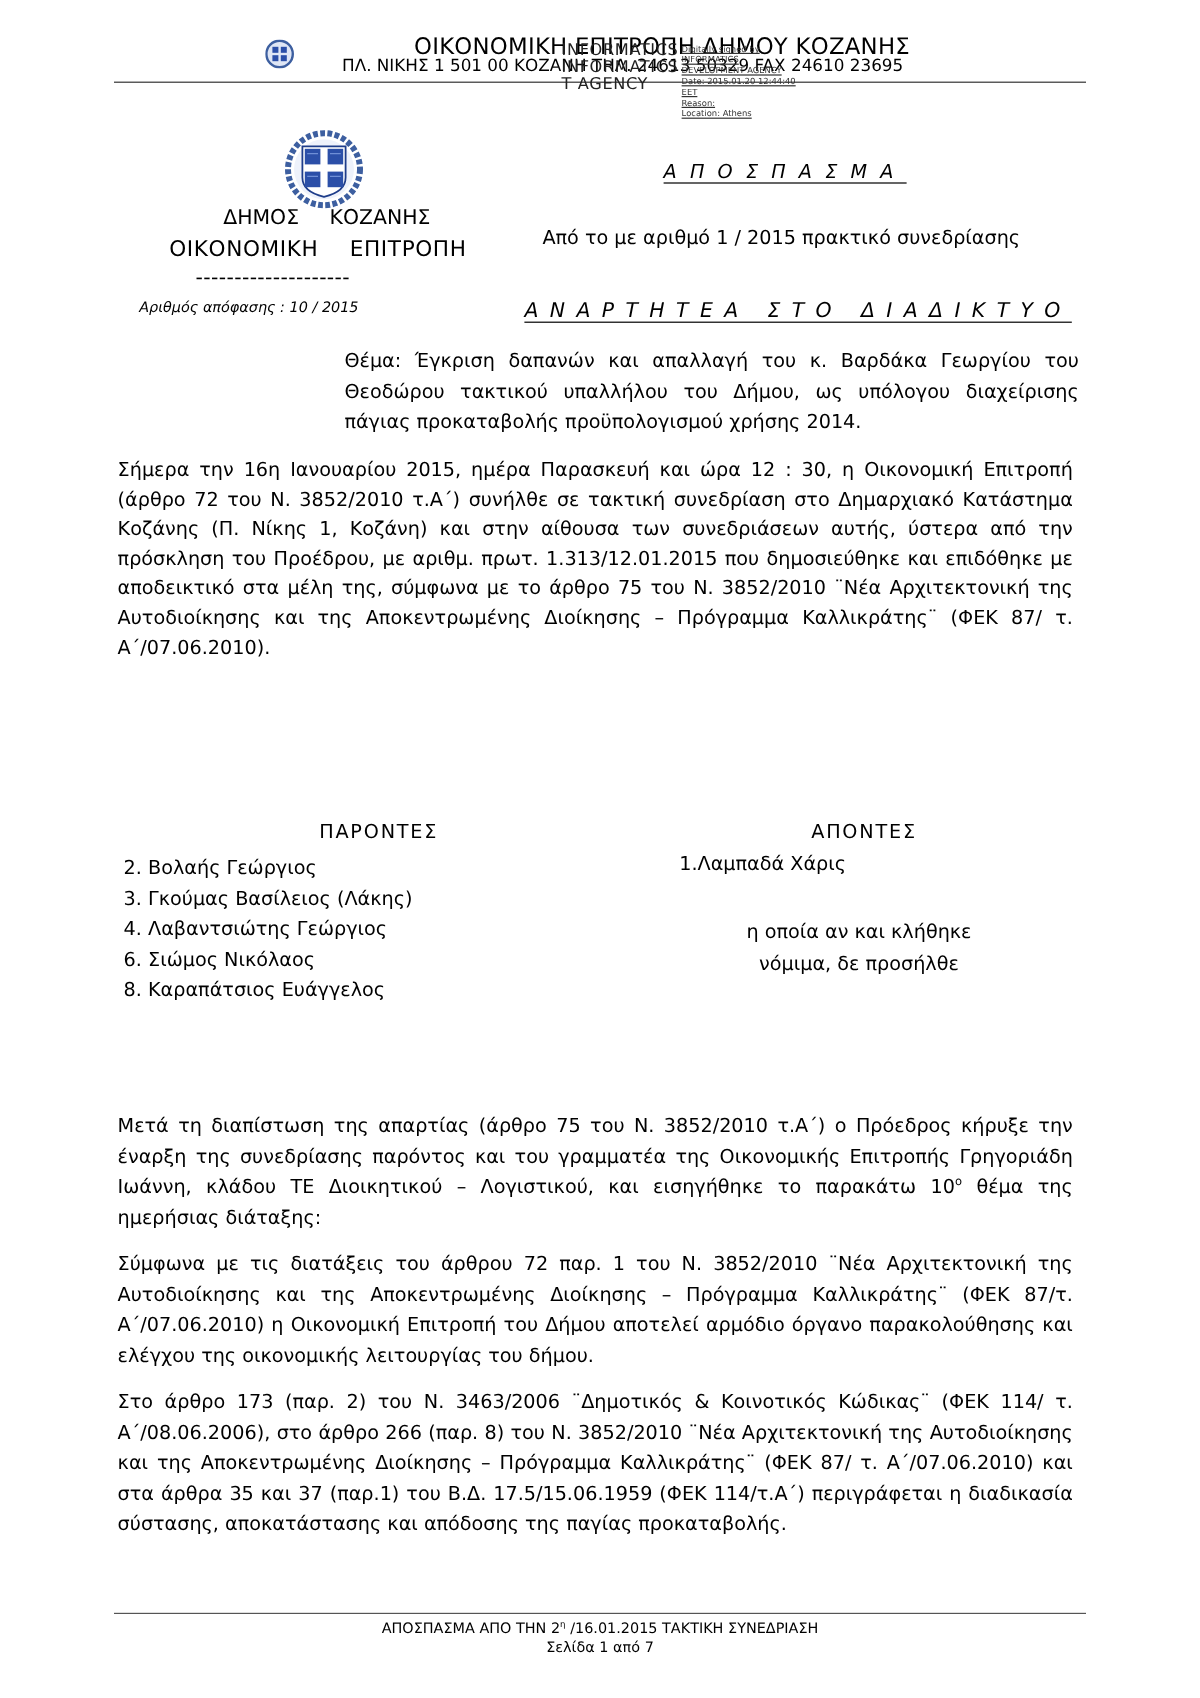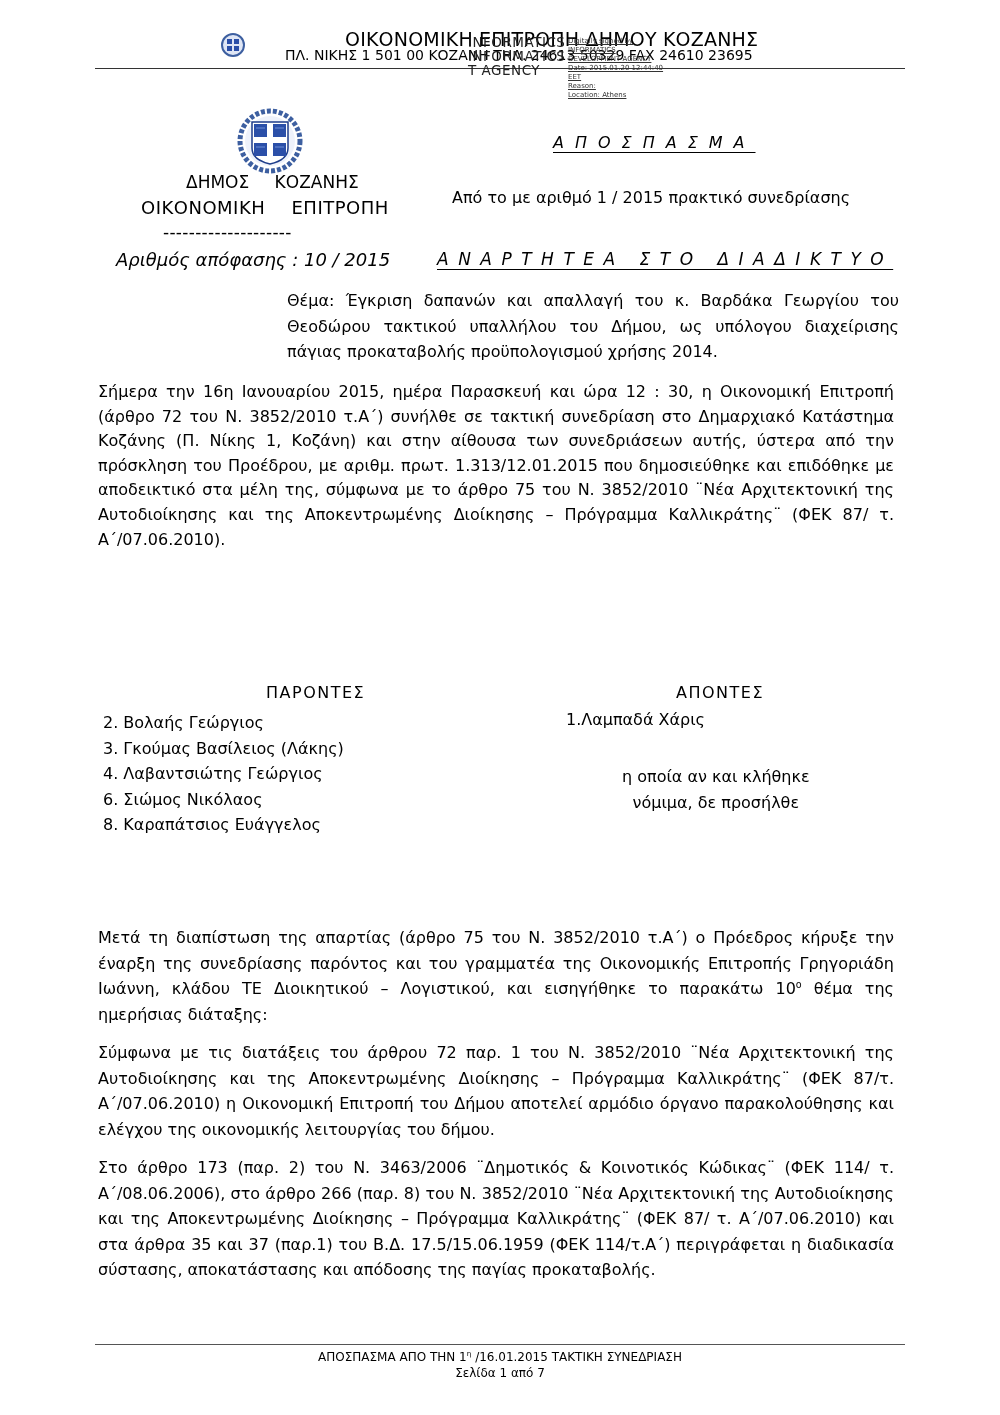--- a/index.html
+++ b/index.html
@@ -12,21 +12,21 @@
   .sig-big { left: 468px; top: 35px; font-size: 13.5px; line-height: 14px; color: #222; letter-spacing: 0.5px; }
   .sig-small { left: 568px; top: 37px; font-size: 7px; line-height: 9px; color: #333; text-decoration: underline; }
   .seal-small { left: 221px; top: 33px; width: 24px; height: 24px; }
   .seal-big { left: 237px; top: 108px; width: 66px; height: 66px; }
   .apospasma { left: 553px; top: 133px; font-size: 16px; font-style: italic; letter-spacing: 11px;
                text-decoration: underline; text-underline-offset: 4px; }
   .dimos { left: 186px; top: 172px; font-size: 17px; word-spacing: 20px; }
   .oikon { left: 130px; top: 197px; font-size: 18px; word-spacing: 20px; letter-spacing: 0.5px; margin-left: 11px; }
   .dashes { left: 163px; top: 222px; font-size: 17px; letter-spacing: 0.3px; }
   .praktiko { left: 452px; top: 188px; font-size: 16px; }
-  .arithmos { left: 116px; top: 249px; font-size: 18px; font-style: italic; }
+  .arithmos { left: 116px; top: 249px; font-size: 12px; font-style: italic; }
   .anartitea { left: 437px; top: 249px; font-size: 17px; font-style: italic; letter-spacing: 9.5px;
                text-decoration: underline; text-underline-offset: 4px; }
   .thema { left: 287px; top: 288px; width: 612px; font-size: 16px; line-height: 25.5px;
            white-space: normal; text-align: justify; text-align-last: left; }
   .para { left: 98px; width: 796px; font-size: 16px; line-height: 24.6px; white-space: normal;
           text-align: justify; }
   .p1 { top: 380px; }
   .p2 { top: 1040px; line-height: 25.5px; }
   .p3 { top: 1155px; line-height: 25.5px; }
   .pm { top: 925px; line-height: 25.5px; }
@@ -121,14 +121,14 @@
   <div>η οποία αν και κλήθηκε</div>
   <div>νόμιμα, δε προσήλθε</div>
 </div>
 
 <div class="abs para pm"><span>Μετά τη διαπίστωση της απαρτίας (άρθρο 75 του Ν. 3852/2010 τ.Α΄) ο Πρόεδρος κήρυξε την έναρξη της συνεδρίασης παρόντος και του γραμματέα της Οικονομικής Επιτροπής Γρηγοριάδη Ιωάννη, κλάδου ΤΕ Διοικητικού – Λογιστικού, και εισηγήθηκε το παρακάτω 10</span><sup>ο</sup><span> θέμα της ημερήσιας διάταξης:</span></div>
 
 <div class="abs para p2">Σύμφωνα με τις διατάξεις του άρθρου 72 παρ. 1 του Ν. 3852/2010 ¨Νέα Αρχιτεκτονική της Αυτοδιοίκησης και της Αποκεντρωμένης Διοίκησης – Πρόγραμμα Καλλικράτης¨ (ΦΕΚ 87/τ. Α΄/07.06.2010) η Οικονομική Επιτροπή του Δήμου αποτελεί αρμόδιο όργανο παρακολούθησης και ελέγχου της οικονομικής λειτουργίας του δήμου.</div>
 <div class="abs para p3">Στο άρθρο 173 (παρ. 2) του Ν. 3463/2006 ¨Δημοτικός &amp; Κοινοτικός Κώδικας¨ (ΦΕΚ 114/ τ. Α΄/08.06.2006), στο άρθρο 266 (παρ. 8) του Ν. 3852/2010 ¨Νέα Αρχιτεκτονική της Αυτοδιοίκησης και της Αποκεντρωμένης Διοίκησης – Πρόγραμμα Καλλικράτης¨ (ΦΕΚ 87/ τ. Α΄/07.06.2010) και στα άρθρα 35 και 37 (παρ.1) του Β.Δ. 17.5/15.06.1959 (ΦΕΚ 114/τ.Α΄) περιγράφεται η διαδικασία σύστασης, αποκατάστασης και απόδοσης της παγίας προκαταβολής.</div>
 
 <div class="abs footrule"></div>
-<div class="abs foot1"><span>ΑΠΟΣΠΑΣΜΑ ΑΠΟ ΤΗΝ 1</span><sup>η</sup><span> /16.01.2015  ΤΑΚΤΙΚΗ ΣΥΝΕΔΡΙΑΣΗ</span></div>
+<div class="abs foot1"><span>ΑΠΟΣΠΑΣΜΑ ΑΠΟ ΤΗΝ 2</span><sup>η</sup><span> /16.01.2015  ΤΑΚΤΙΚΗ ΣΥΝΕΔΡΙΑΣΗ</span></div>
 <div class="abs foot2">Σελίδα 1 από 7</div>
 
 </body></html>

